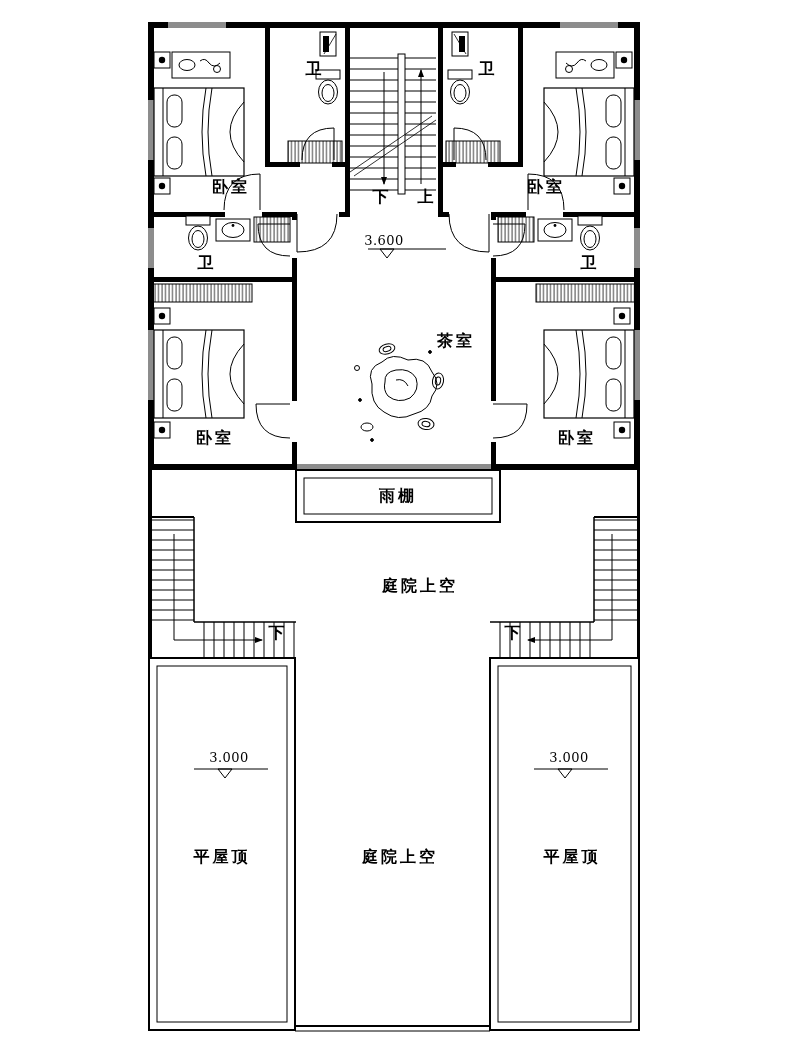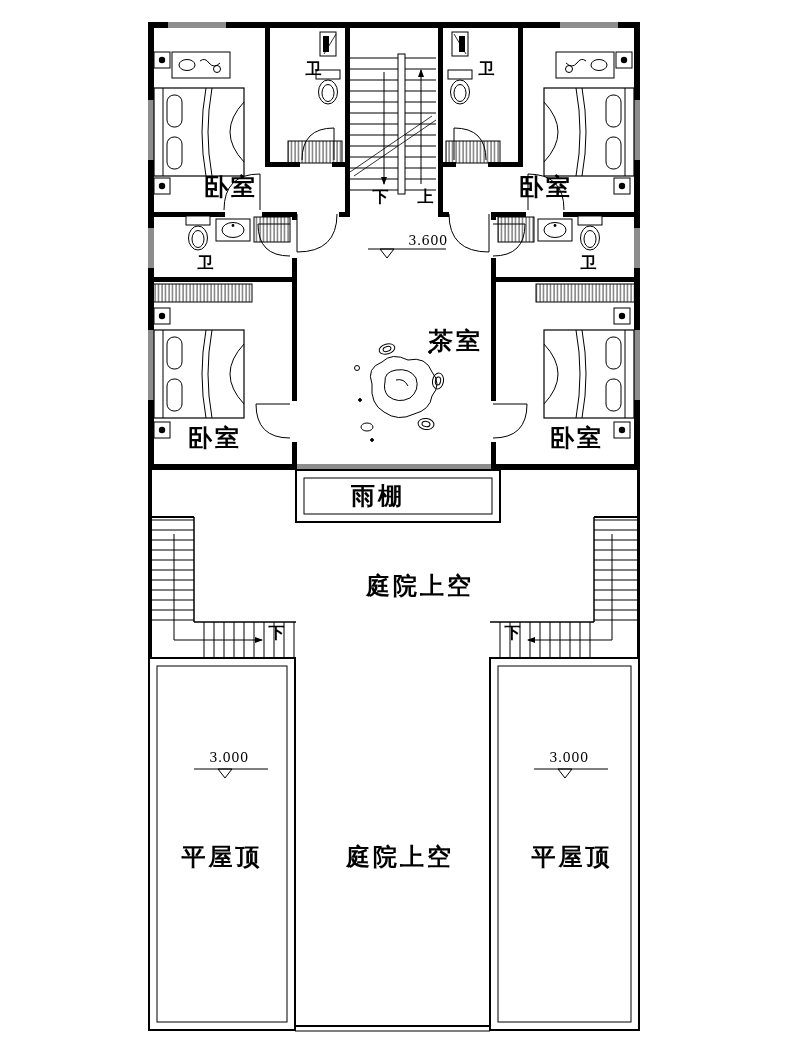--- a/index.html
+++ b/index.html
@@ -1,20 +1,20 @@
 <!DOCTYPE html>
 <html><head>
 <meta charset="utf-8">
 <style>
   html,body{margin:0;padding:0;background:#fff;}
   #plan{position:relative;width:789px;height:1045px;background:#fff;overflow:hidden;
         font-family:"Liberation Serif","DejaVu Serif",serif;color:#000;}
   #plan svg{position:absolute;left:0;top:0;}
   .lbl{position:absolute;transform:translate(-50%,-50%);font-weight:700;line-height:1;white-space:nowrap;}
-  .room{font-size:24px;letter-spacing:3px;}
+  .room{font-size:16px;letter-spacing:3px;}
   .small{font-size:16px;letter-spacing:1px;}
   .elev{font-size:13px;font-weight:400;letter-spacing:0.5px;font-family:"DejaVu Serif",serif;}
 </style>
 </head>
 <body>
 
 <div id="plan">
 
 <svg width="789" height="1045" viewBox="0 0 789 1045" xmlns="http://www.w3.org/2000/svg" xmlns:xlink="http://www.w3.org/1999/xlink">
   <defs>
@@ -245,30 +245,30 @@
 <div class="lbl room" style="left:546px;top:187px">卧室</div>
 <div class="lbl room" style="left:215px;top:438px">卧室</div>
 <div class="lbl room" style="left:577px;top:438px">卧室</div>
 
 <div class="lbl small" style="left:314px;top:69px">卫</div>
 <div class="lbl small" style="left:487px;top:69px">卫</div>
 <div class="lbl small" style="left:206px;top:263px">卫</div>
 <div class="lbl small" style="left:589px;top:263px">卫</div>
 
 <div class="lbl room" style="left:456px;top:341px">茶室</div>
-<div class="lbl room" style="left:378px;top:496px">雨棚</div>
+<div class="lbl room" style="left:398px;top:496px">雨棚</div>
 
 <div class="lbl room" style="left:420px;top:586px">庭院上空</div>
 <div class="lbl room" style="left:400px;top:857px">庭院上空</div>
 
 <div class="lbl room" style="left:222px;top:857px">平屋顶</div>
 <div class="lbl room" style="left:572px;top:857px">平屋顶</div>
 
 <div class="lbl small" style="left:381px;top:197px">下</div>
 <div class="lbl small" style="left:426px;top:197px">上</div>
 <div class="lbl small" style="left:277px;top:633px">下</div>
 <div class="lbl small" style="left:513px;top:633px">下</div>
 
-<div class="lbl elev" style="left:428px;top:240px">3.600</div>
+<div class="lbl elev" style="left:384px;top:240px">3.600</div>
 <div class="lbl elev" style="left:229px;top:757px">3.000</div>
 <div class="lbl elev" style="left:569px;top:757px">3.000</div>
 
 </div>
 
 </body></html>

